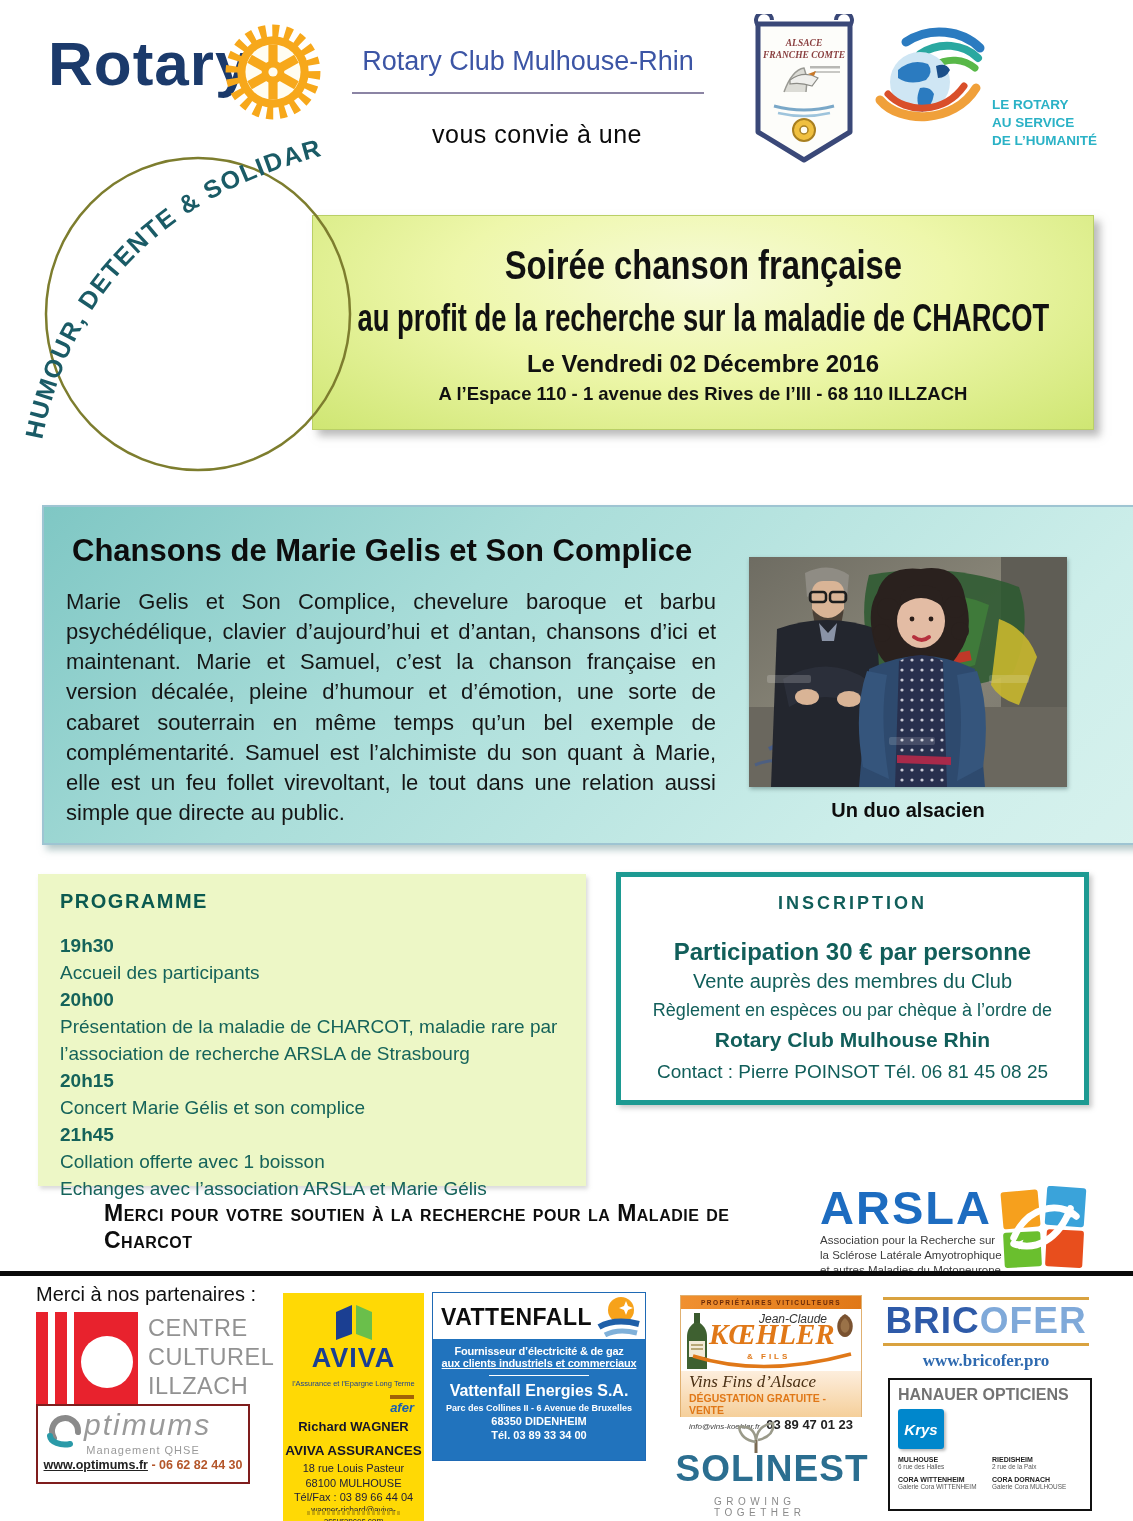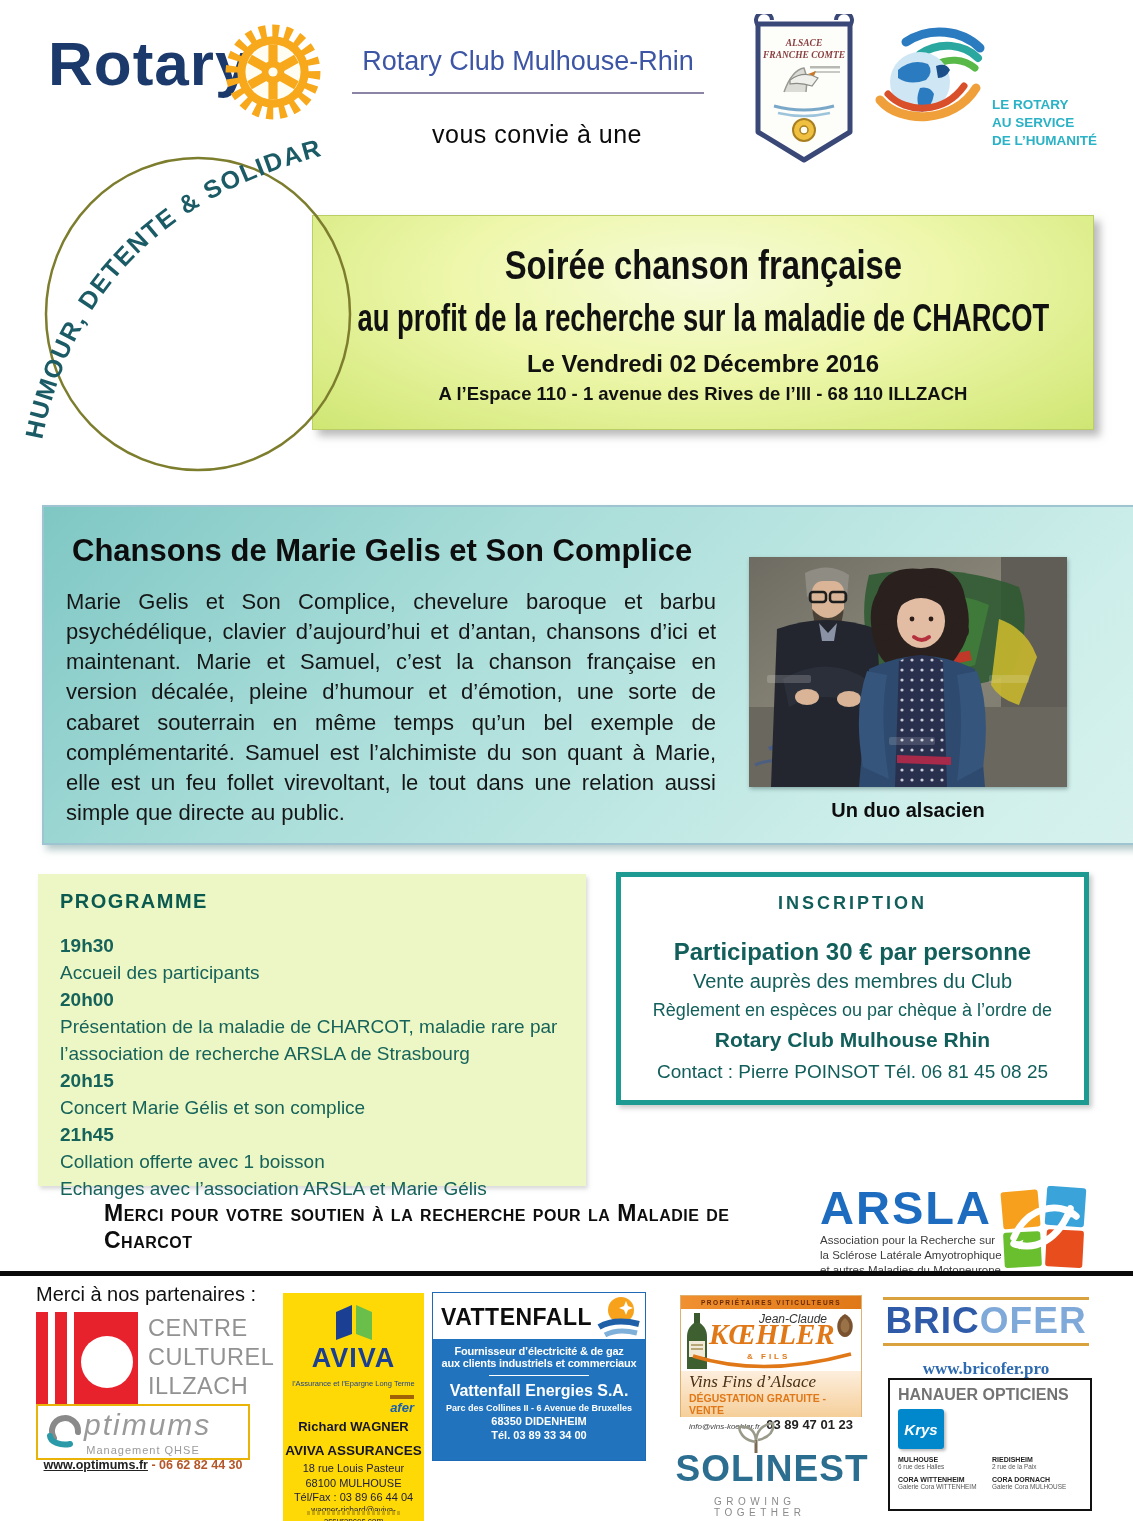--- a/index.html
+++ b/index.html
@@ -62,21 +62,21 @@
   .black-rule{left:0;top:1271px;width:1133px;height:5px;background:#0a0a0a;}
   .partners-heading{left:36px;top:1283px;font-size:20px;color:#111;}
 
   
   .ccl{left:36px;top:1312px;width:240px;height:94px;}
   .ccl .bar{position:absolute;top:0;height:92px;background:#e8222d;width:12px;}
   .ccl .square{position:absolute;left:38px;top:0;width:64px;height:92px;background:#e8222d;}
   .ccl .circle{position:absolute;left:7px;top:24px;width:52px;height:52px;border-radius:50%;background:#fff;}
   .ccl .txt{position:absolute;left:112px;top:2px;font-size:23.5px;color:#929292;line-height:1.23;letter-spacing:.5px;}
 
-  .opti{left:36px;top:1404px;width:214px;height:56px;border:2px solid #eab308;background:#fff;box-sizing:border-box;}
+  .opti{left:36px;top:1404px;width:214px;height:80px;border:2px solid #7f1d1d;background:#fff;box-sizing:border-box;}
   .opti-name{position:absolute;left:46px;top:2px;font-size:30px;color:#9a9a9a;font-style:italic;letter-spacing:2px;}
   .opti-tag{position:absolute;left:0;right:0;top:38px;text-align:center;font-size:11px;color:#9a9a9a;letter-spacing:1px;}
   .opti-contact{position:absolute;left:0;right:0;top:52px;text-align:center;font-size:12.5px;}
   .opti-url{font-weight:bold;color:#222;text-decoration:underline;}
   .opti-phone{font-weight:bold;color:#b4562a;}
 
   .aviva{left:283px;top:1293px;width:141px;height:228px;background:#ffd905;text-align:center;box-sizing:border-box;}
   .aviva-name{position:absolute;left:0;right:0;top:50px;font-size:27px;font-weight:800;color:#1b3f92;letter-spacing:1px;}
   .aviva-tag{position:absolute;left:0;right:0;top:86px;font-size:7.5px;color:#1b3f92;}
   .afer{position:absolute;right:10px;top:102px;font-size:13px;font-weight:bold;font-style:italic;color:#1b5fb0;border-top:4px solid #a16207;padding-top:1px;}
@@ -111,21 +111,21 @@
 
   .soli{left:672px;top:1420px;width:200px;height:95px;}
   .soli-name{position:absolute;left:0;top:28px;width:100%;text-align:center;font-size:37px;font-weight:800;color:#2b6e90;letter-spacing:1px;}
   .soli-tag{position:absolute;left:42px;top:76px;font-size:10px;color:#8a8a8a;letter-spacing:4.5px;}
 
   .brico{left:875px;top:1297px;width:222px;text-align:center;}
   .brico-line{height:3px;background:#d9a23f;margin:0 8px;}
   .brico-name{font-size:37px;font-weight:bold;line-height:1.15;letter-spacing:1px;}
   .brico-b{color:#2e5aa8;}
   .brico-f{color:#7fa9d9;}
-  .brico-url{font-size:17px;font-weight:bold;color:#2e6ab0;font-family:"Liberation Serif",serif;margin-top:13px;}
+  .brico-url{font-size:17px;font-weight:bold;color:#2e6ab0;font-family:"Liberation Serif",serif;margin-top:5px;}
 
   .hana{left:888px;top:1378px;width:204px;height:133px;border:2px solid #111;background:#fff;box-sizing:border-box;padding:6px 8px;}
   .hana-title{font-size:16px;font-weight:bold;color:#737373;}
   .krys{margin-top:5px;width:46px;height:40px;background:#0087cc;border-radius:3px;color:#fff;
     font-style:italic;font-weight:bold;font-size:15px;display:flex;align-items:center;justify-content:center;
     box-shadow:2px 2px 3px #bcbcbc;}
   .hana-grid{margin-top:7px;display:grid;grid-template-columns:1fr 1fr;row-gap:6px;column-gap:4px;}
   .hana-n{font-size:7px;font-weight:bold;color:#222;}
   .hana-a{font-size:6.4px;color:#555;}
 </style>
@@ -362,21 +362,21 @@
       <div class="vatt-name">VATTENFALL</div>
       <svg style="position:absolute;right:4px;top:2px;" width="44" height="42" viewBox="0 0 44 42">
         <circle cx="24" cy="15" r="13" fill="#f7a21a"></circle>
         <path d="M29,6 l2,5 l5,2 l-5,2 l-2,5 l-2,-5 l-5,-2 l5,-2 z" fill="#fff"></path>
         <path d="M2,32 q16,-9 40,-3" stroke="#1f5fa8" stroke-width="6" fill="none"></path>
         <path d="M8,40 q13,-7 32,-2" stroke="#7fb0d9" stroke-width="5" fill="none"></path>
       </svg>
     </div>
     <div class="vatt-body">
       <div class="vatt-d1">Fournisseur d’électricité &amp; de gaz</div>
-      <div class="vatt-d1" style="margin-top:0;">aux clients industriels et commerciaux</div>
+      <div class="vatt-d1" style="margin-top:0;text-decoration:underline;">aux clients industriels et commerciaux</div>
       <div class="vatt-hr"></div>
       <div class="vatt-co">Vattenfall Energies S.A.</div>
       <div class="vatt-a1">Parc des Collines II - 6 Avenue de Bruxelles</div>
       <div class="vatt-a2">68350 DIDENHEIM</div>
       <div class="vatt-a2">Tél. 03 89 33 34 00</div>
     </div>
   </div>
 
   <div class="abs koeh">
     <div class="koeh-band">PROPRIÉTAIRES VITICULTEURS</div>

